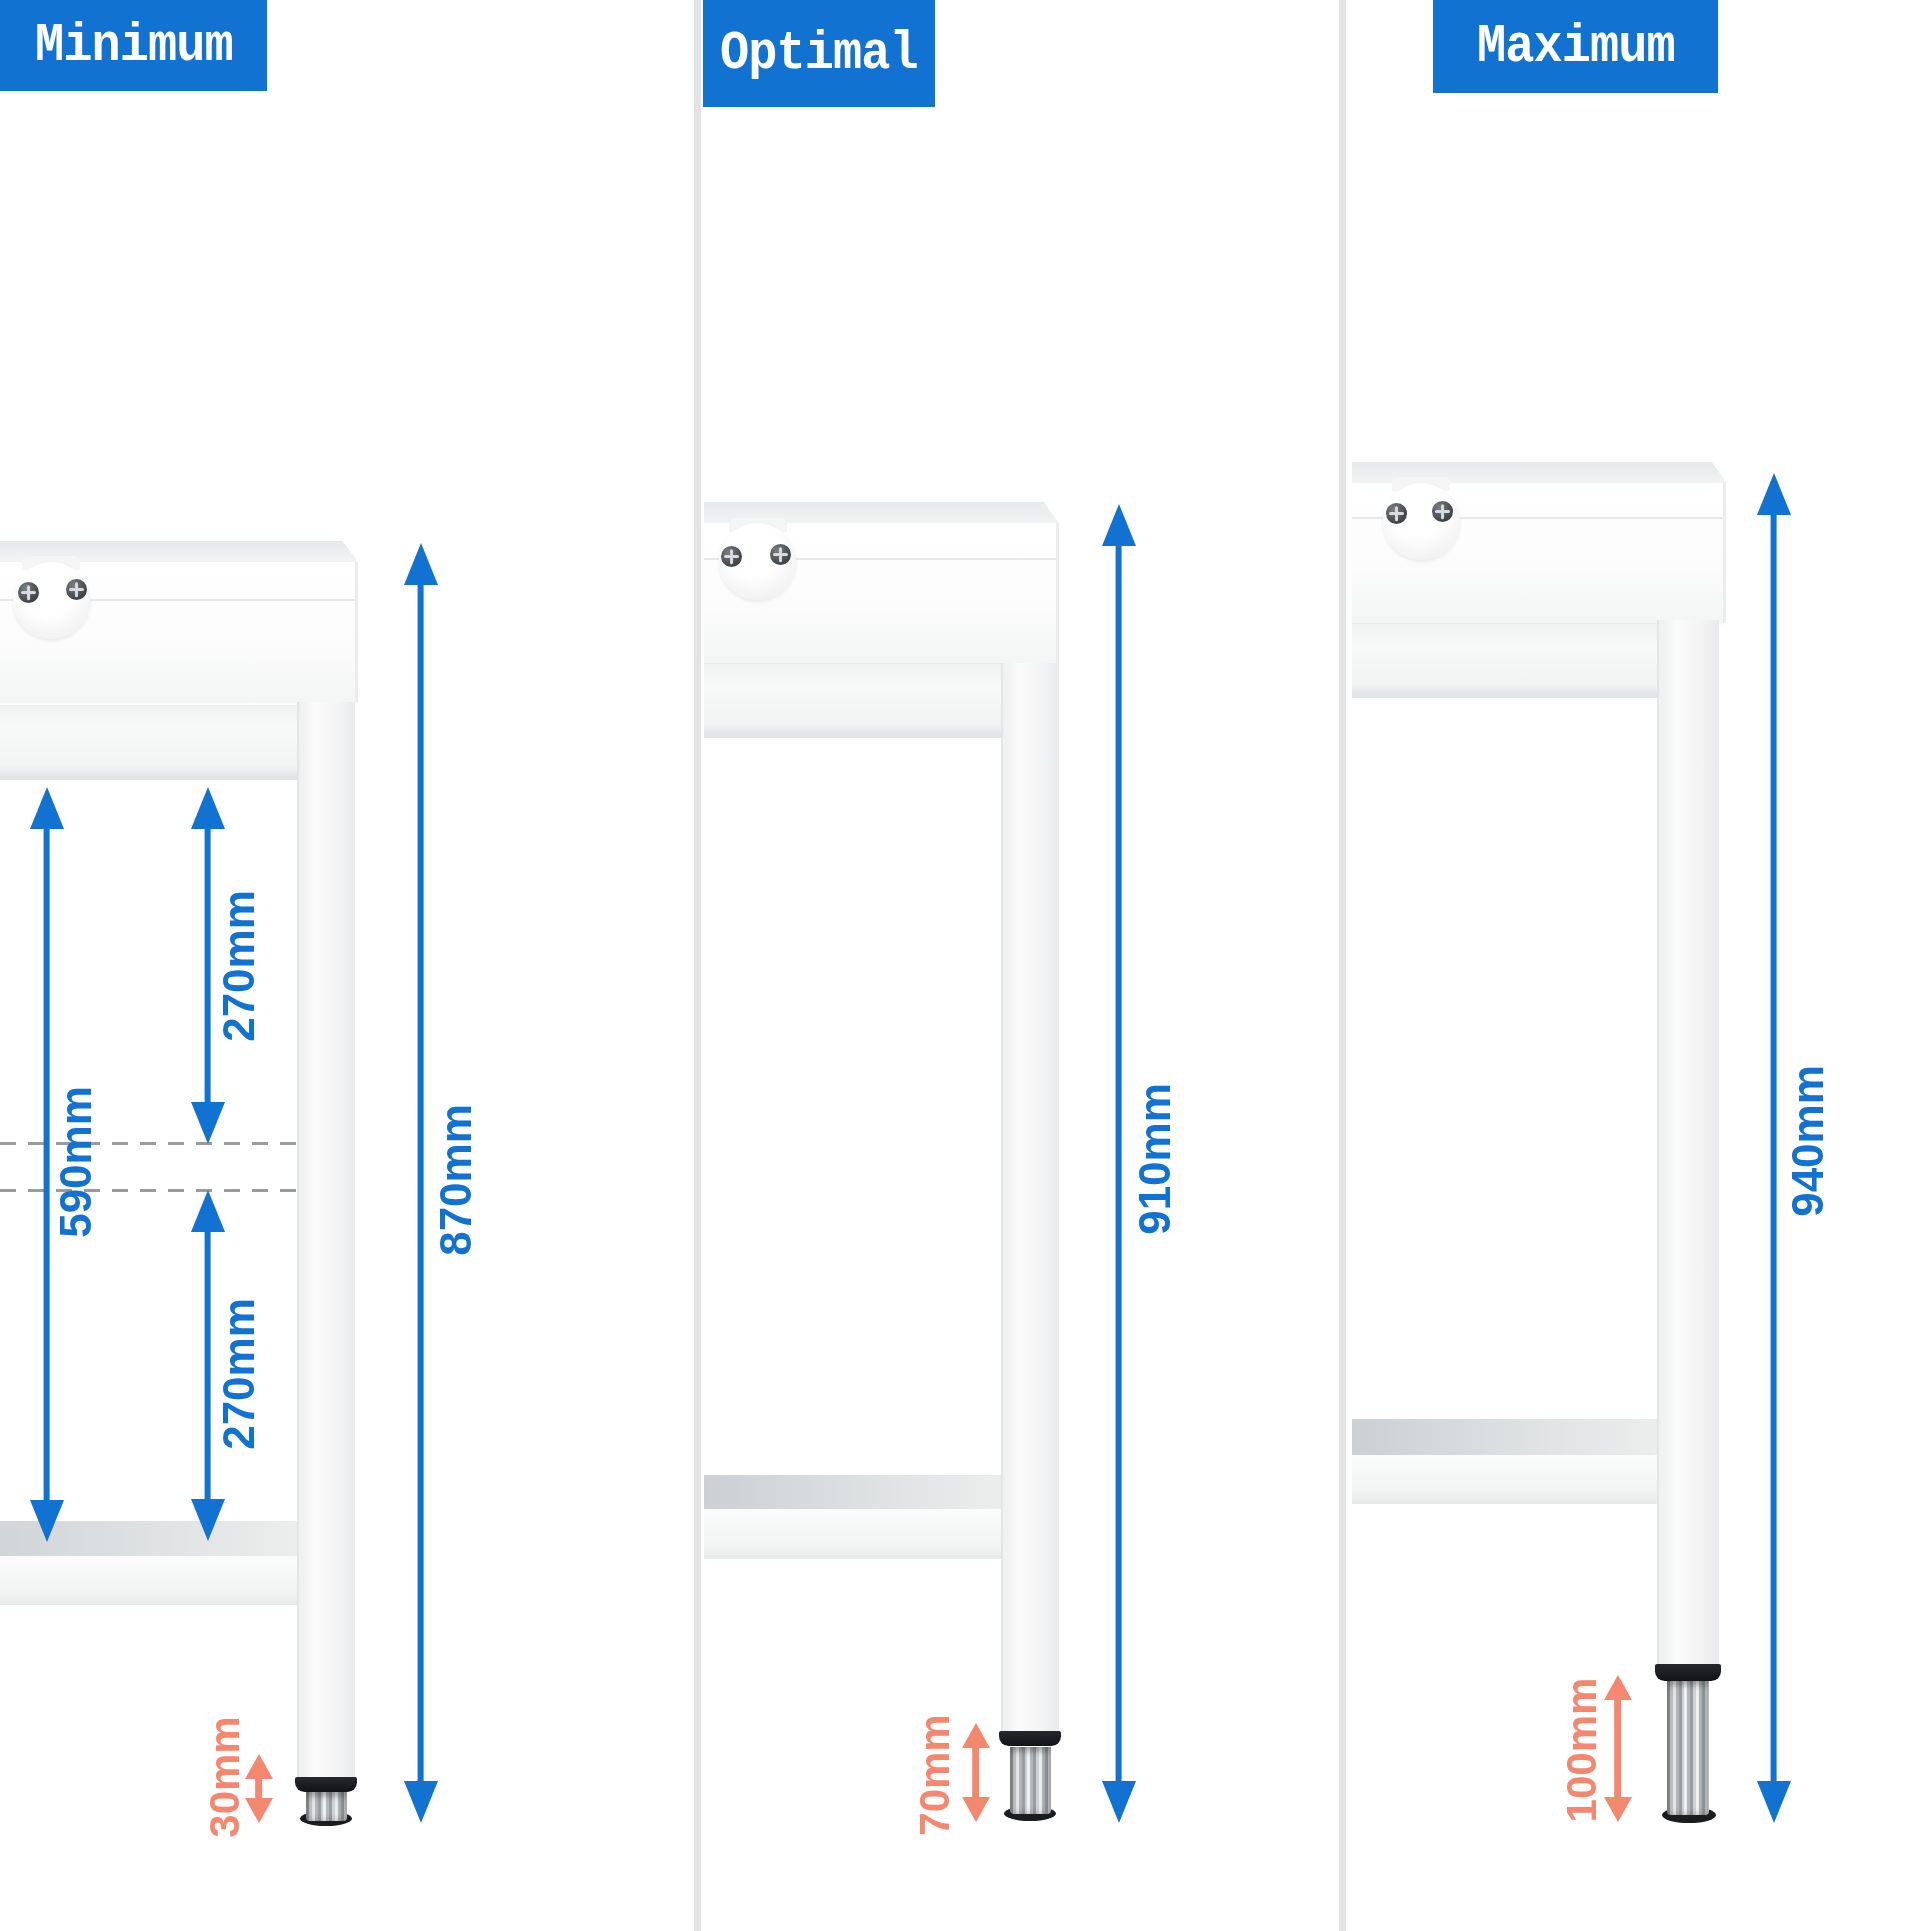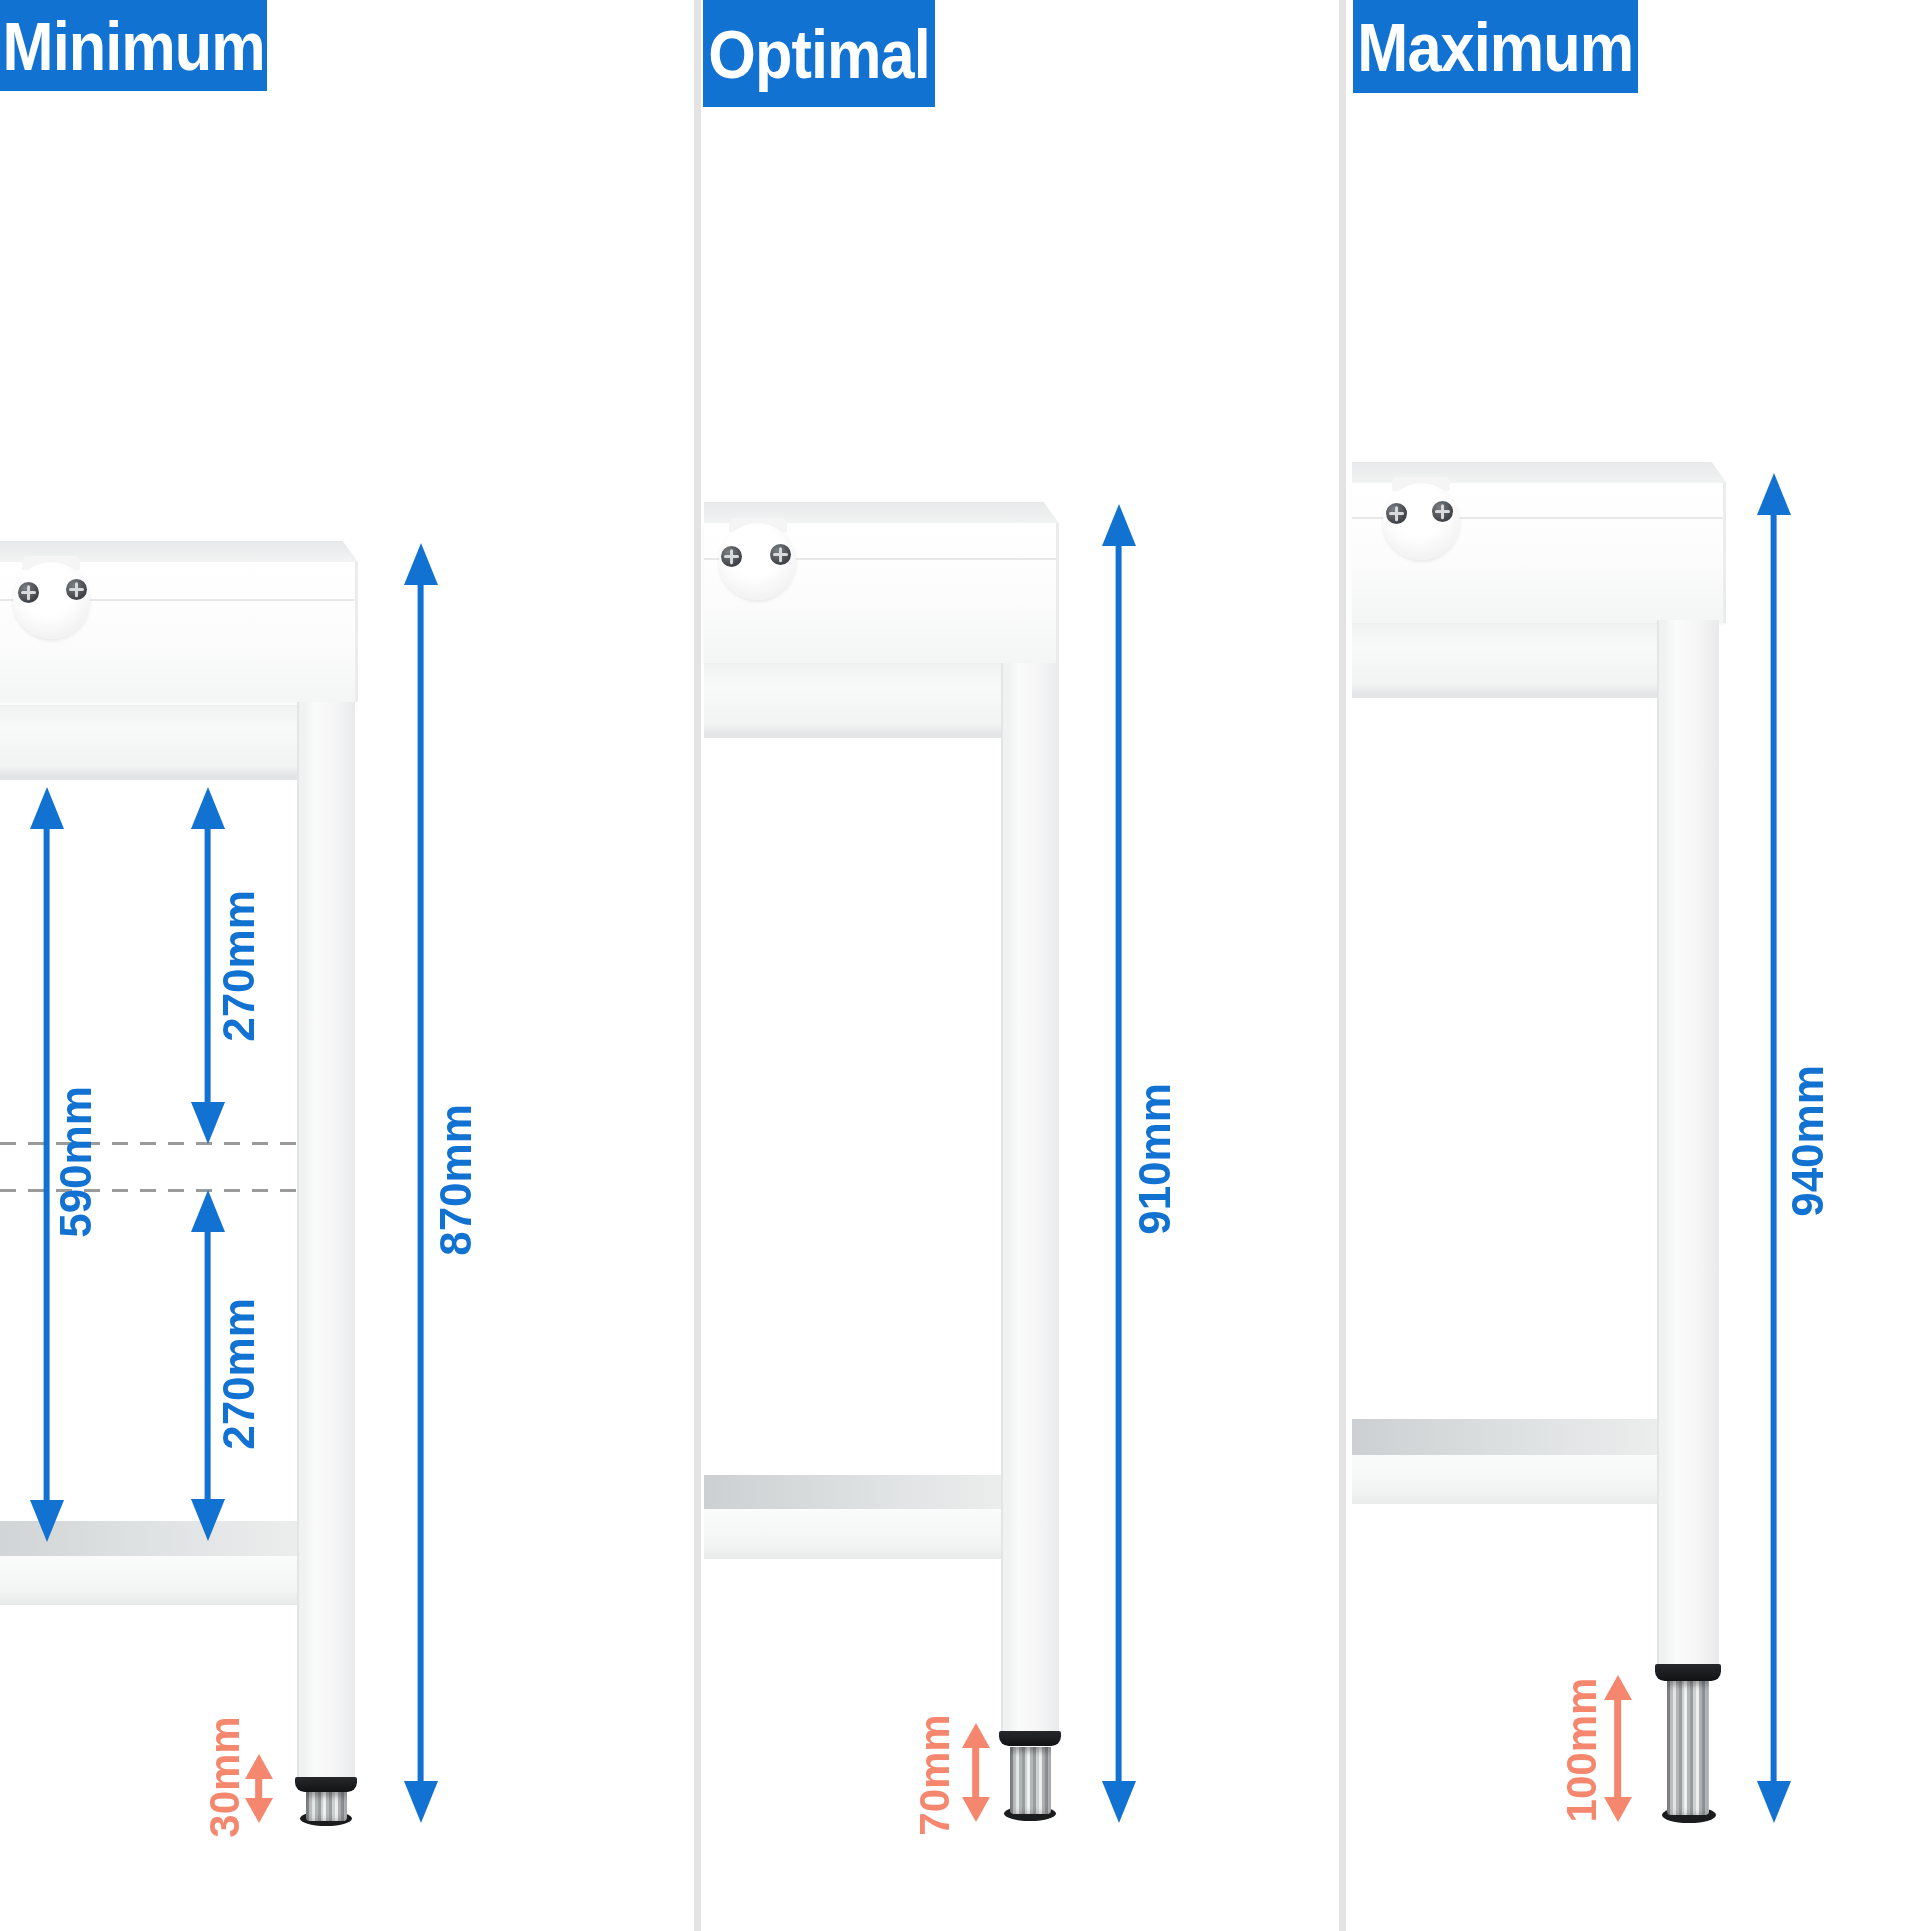--- a/index.html
+++ b/index.html
@@ -1,21 +1,21 @@
 <!DOCTYPE html>
 <html><head>
 <meta charset="utf-8">
 <style>
   html,body{margin:0;padding:0;background:#fff;}
   .canvas{position:relative;width:1931px;height:1931px;overflow:hidden;background:#ffffff;
           font-family:"Liberation Sans","DejaVu Sans",sans-serif;
           --blue:#1272D2;--orange:#F5876F;--divider:#E3E3E3;--dash:#9B9B9B;}
   .divider{position:absolute;top:0;height:1931px;width:6.8px;background:var(--divider);}
   .title-box{position:absolute;display:flex;align-items:center;justify-content:center;
-             background:var(--blue);color:#fff;font-weight:bold;font-size:68px;letter-spacing:-1px;}
+             background:var(--blue);color:#fff;font-weight:bold;font-size:54px;letter-spacing:-1px;font-family:Liberation Mono, monospace;}
   .title-box span{display:inline-block;transform:scaleX(.9);}
   
   .face-top{position:absolute;background:linear-gradient(180deg,#e7e8e9,#f2f3f3);
             clip-path:polygon(0 0, calc(100% - 15.4px) 0, 100% 100%, 0 100%);}
   .face-front{position:absolute;background:linear-gradient(180deg,#ffffff 0%,#fcfcfc 55%,#f4f5f5 100%);
               box-shadow:0 1.9px 2.9px rgba(0,0,0,.05);}
   .groove{position:absolute;height:1.9px;background:#e7e8e9;}
   .side-edge{position:absolute;background:#ececec;}
   .apron{position:absolute;background:linear-gradient(180deg,#f0f1f1 0,#f8f9f9 30%,#f2f3f3 85%,#e2e3e4 100%);
          border-top:1.9px solid #eceded;border-bottom:3.9px solid #e3e4e5;}
@@ -148,21 +148,21 @@
       <div class="hd-up"></div>
         <div class="ln"></div>
         <div class="hd-down"></div>
     </div>
 
     <div class="vlabel" style="left:1155px;top:1159px;">910mm</div>
     <div class="vlabel orange" style="left:935px;top:1775px;">70mm</div>
   </section>
 
   <section>
-    <div class="title-box" style="left:1353px;top:0;width:285px;height:93px;">
+    <div class="title-box" style="left:1433px;top:0;width:285px;height:93px;">
       <span>Maximum</span>
     </div>
 
     <div class="face-top" style="left:1352px;top:462px;width:375px;height:21px;"></div>
     <div class="face-front" style="left:1352px;top:483px;width:372px;height:140px;"></div>
     <div class="groove" style="left:1352px;top:517px;width:372px;"></div>
     <div class="side-edge" style="left:1723px;top:483px;width:2.9px;height:140px;"></div>
     <div class="bracket-tab" style="left:1392px;top:477px;width:58px;height:13.5px;"></div>
     <div class="bracket" style="left:1383px;top:483px;"></div>
     <div class="screw" style="left:1386px;top:503px;"></div>

